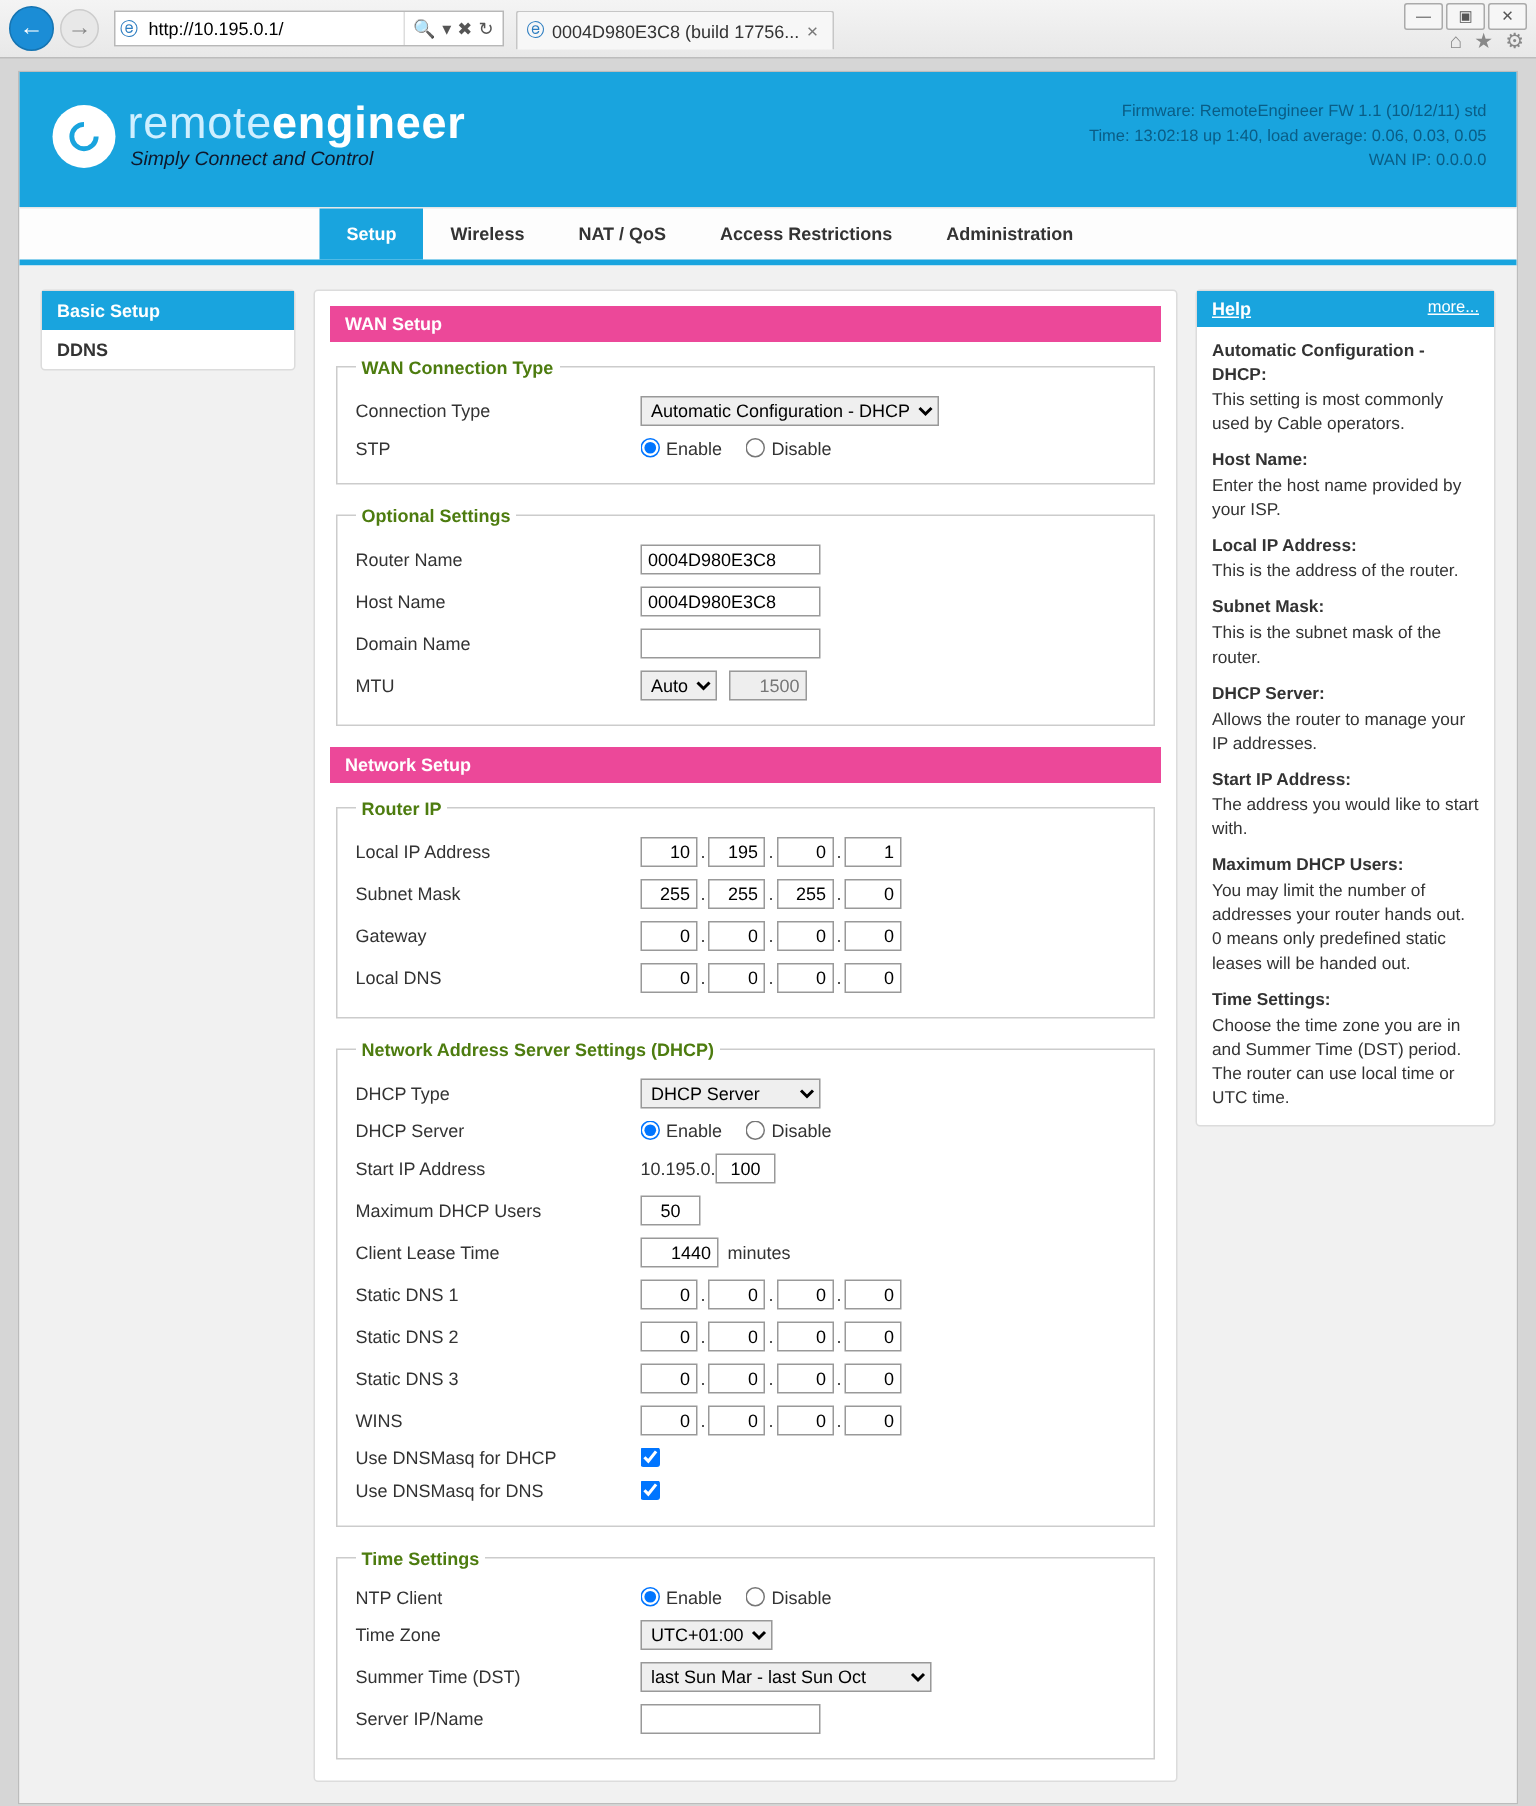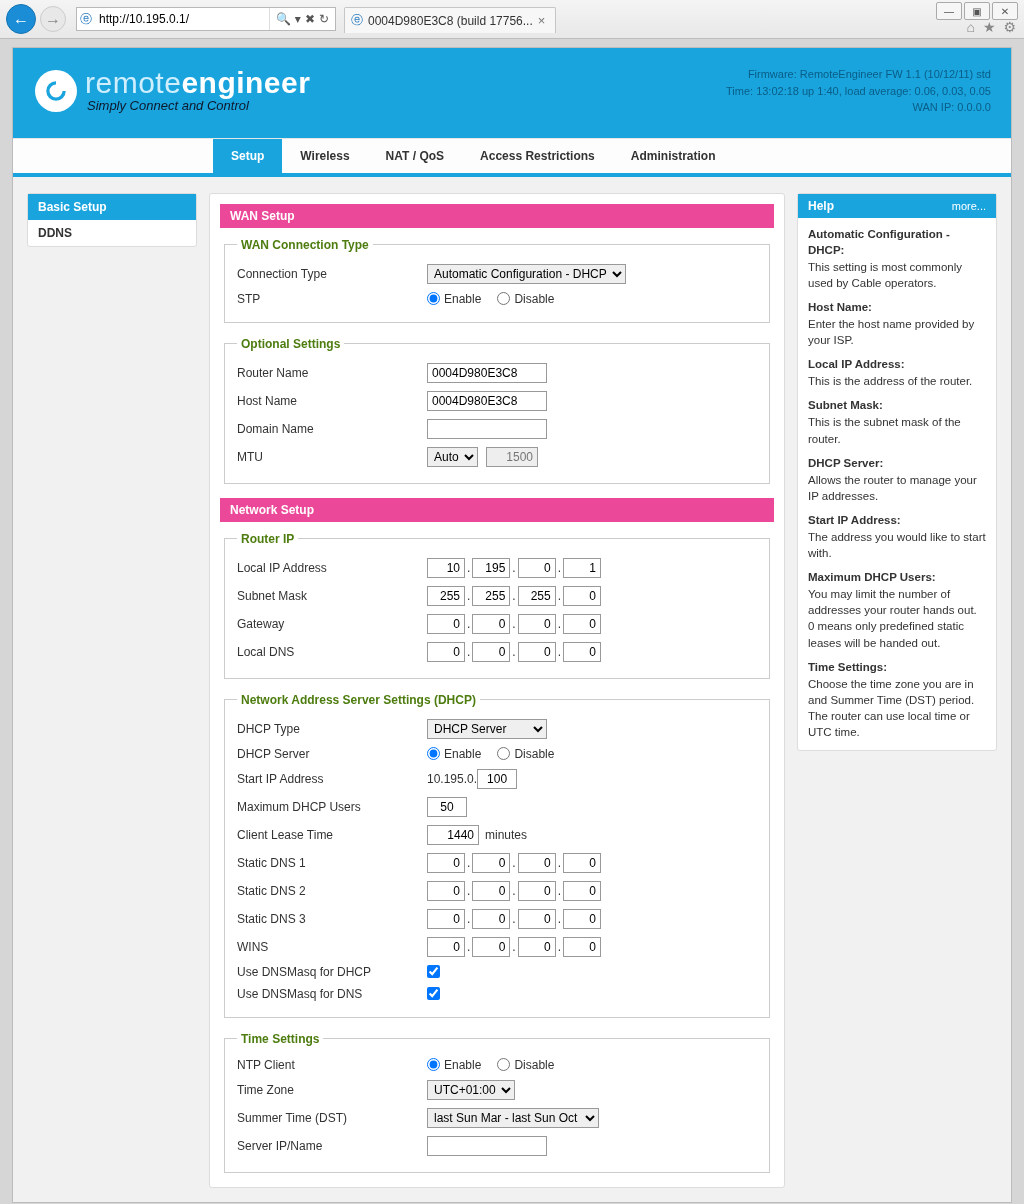--- a/index.html
+++ b/index.html
@@ -53,21 +53,21 @@
   .ip-group .dot { margin:0 2px; }
   select { border:1px solid #999; font-size:12px; padding:1px 2px; }
   .radio-pair { display:flex; align-items:center; gap:4px; }
   .radio-pair span { margin-right:12px; }
   .txt-med { width:120px; }
   .txt-sm  { width:52px; text-align:right; }
   .disabled-box { background:#eee; color:#777; }
   .chk { margin-left:0; }
 
   .sidebar-right { width:200px; background:#fff; border:1px solid #dcdcdc; border-radius:3px; align-self:flex-start; padding-bottom:10px; }
-  .sidebar-right .hdr { background:#19a4de; color:#fff; font-weight:700; padding:5px 10px; display:flex; justify-content:space-between; align-items:center; }
+  .sidebar-right .hdr { background:#19a4de; color:#fff; font-weight:700; padding:5px 10px; display:flex; justify-content:space-between; align-items:flex-start;text-decoration:underline; }
   .sidebar-right .hdr .more { font-weight:400; font-size:11px; }
   .help-block { padding:8px 10px 0 10px; font-size:11.5px; line-height:1.4; color:#333;}
   .help-block b { display:block; margin-bottom:1px; }
 </style>
 </head>
 <body>
 
 <div class="browser-chrome">
   <div class="win-controls">
     <div class="win-btn">—</div>
@@ -280,21 +280,21 @@
             <input type="radio" style=""> 
                 <span>Disable</span>
           </div>
             </div>
         <div class="row">
               <label class="fld">Time Zone</label>
           <select><option>UTC+01:00</option></select>
             </div>
         <div class="row">
               <label class="fld">Summer Time (DST)</label>
-          <select style="width:172px;"><option>last Sun Mar - last Sun Oct</option></select>
+          <select style="width:194px;"><option>last Sun Mar - last Sun Oct</option></select>
             </div>
         <div class="row">
               <label class="fld">Server IP/Name</label>
           <input type="text" class="txt-med" value="" style="">
             </div>
       </fieldset>
 
     </div>
 
     <div class="sidebar-right">

